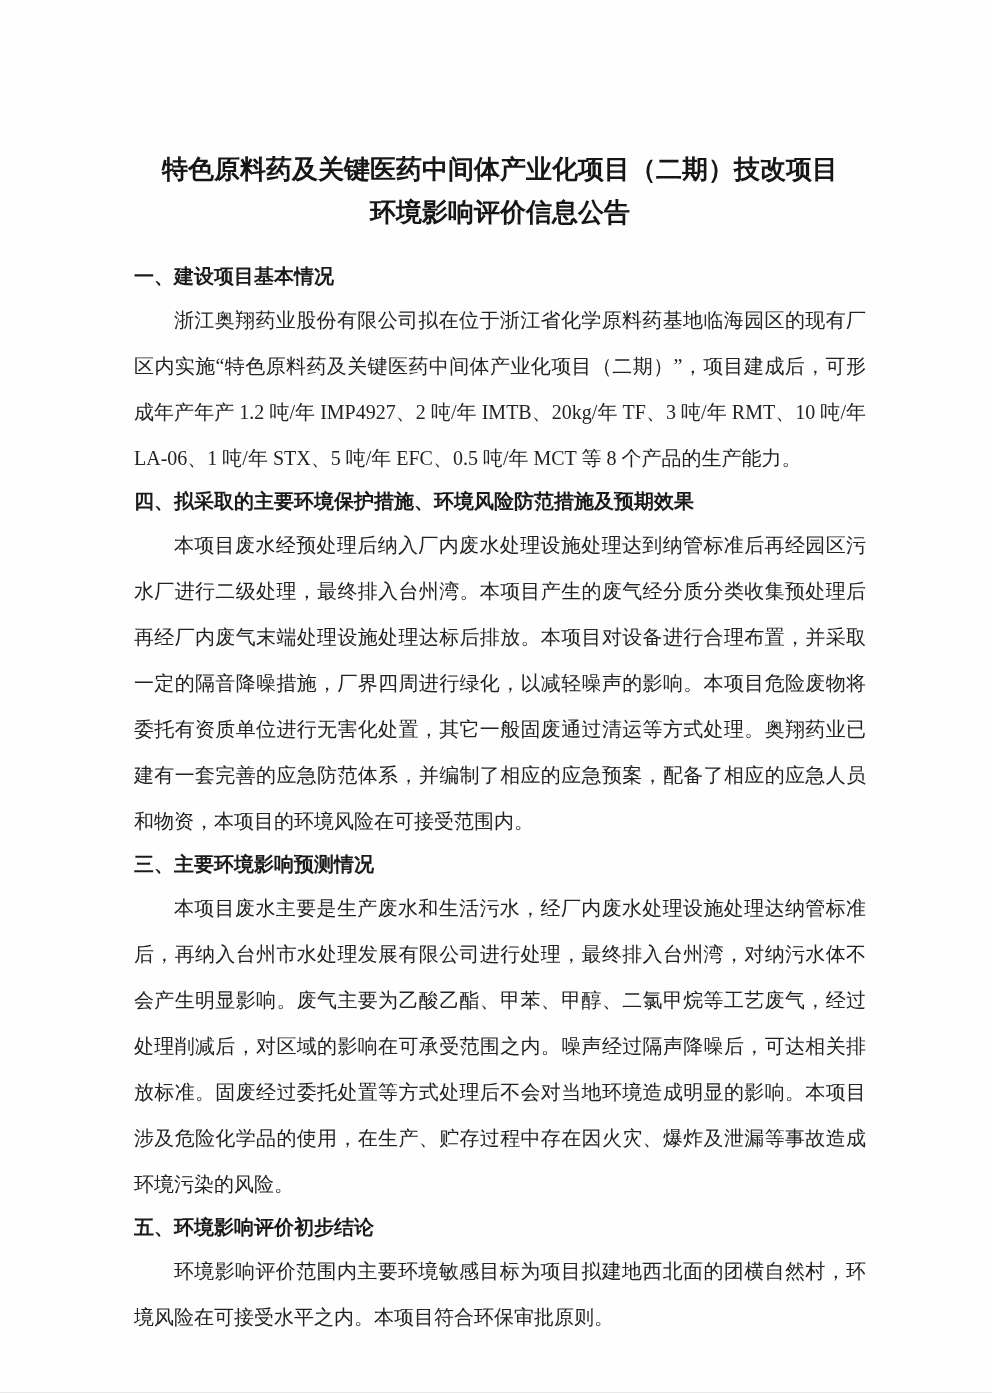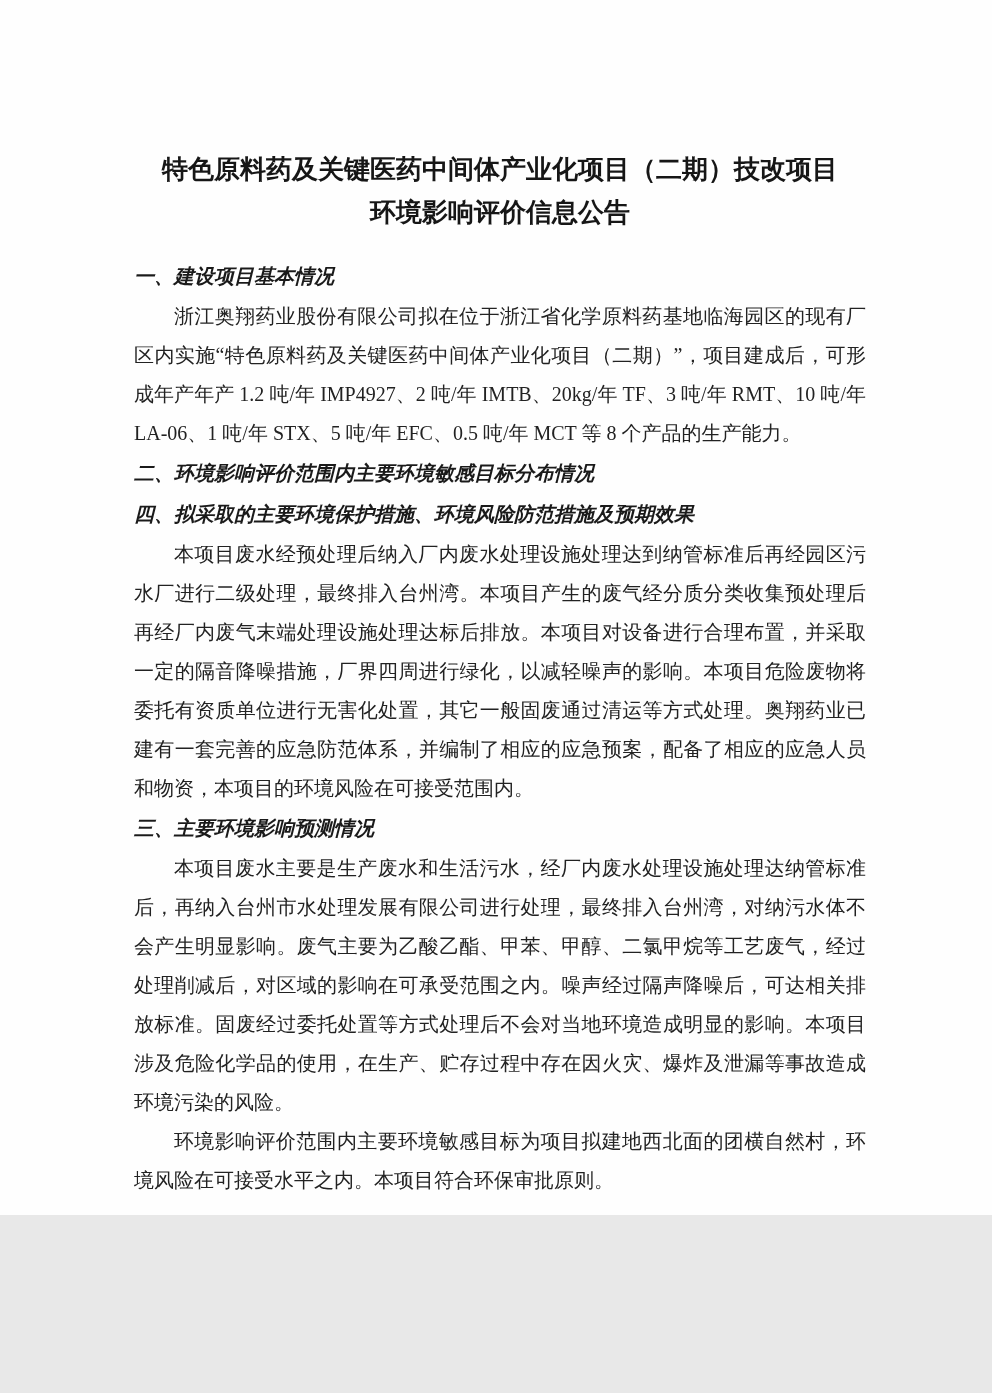--- a/index.html
+++ b/index.html
@@ -4,21 +4,21 @@
 <style>
   * { box-sizing: border-box; }
   html, body {
     margin: 0;
     padding: 0;
     background: #e8e8e8;
   }
   .page {
     position: relative;
     width: 992px;
-    height: 1215px;
+    height: 1392px;
     margin: 0 auto;
     background: #fefefe;
     overflow: hidden;
     color: #1c1c1c;
     padding: 148px 126px 40px 134px;
   }
   .doc-title {
     font-family: "Liberation Sans", "DejaVu Sans", sans-serif;
     font-weight: bold;
     font-size: 26px;
@@ -31,56 +31,55 @@
     margin-bottom: 22px;
   }
   .sec-heading {
     font-family: "Liberation Sans", "DejaVu Sans", sans-serif;
     font-weight: bold;
     font-size: 20px;
     line-height: 41px;
     color: #1a1a1a;
     margin: 0;
     text-align: left;
-    font-style: italic;
   }
   .sec-body {
     font-family: "Liberation Serif", "DejaVu Serif", serif;
     font-size: 20px;
-    line-height: 39px;
+    line-height: 46px;
     color: #222222;
     margin: 0;
     text-indent: 2em;
     text-align: justify;
   }
 </style>
 </head>
 <body>
 
 <div class="page">
 
   <h1 class="doc-title">特色原料药及关键医药中间体产业化项目（二期）技改项目</h1>
   <h1 class="doc-title second">环境影响评价信息公告</h1>
 
   <section>
     <h2 class="sec-heading">一、建设项目基本情况</h2>
     <p class="sec-body">浙江奥翔药业股份有限公司拟在位于浙江省化学原料药基地临海园区的现有厂区内实施“特色原料药及关键医药中间体产业化项目（二期）”，项目建成后，可形成年产年产 1.2 吨/年 IMP4927、2 吨/年 IMTB、20kg/年 TF、3 吨/年 RMT、10 吨/年 LA-06、1 吨/年 STX、5 吨/年 EFC、0.5 吨/年 MCT 等 8 个产品的生产能力。</p>
   </section>
 
   <section>
-    <h2 class="sec-heading">二、环境影响评价范围内主要环境敏感目标分布情况</h2>
   </section>
 
   <section>
     <h2 class="sec-heading">四、拟采取的主要环境保护措施、环境风险防范措施及预期效果</h2>
     <p class="sec-body">本项目废水经预处理后纳入厂内废水处理设施处理达到纳管标准后再经园区污水厂进行二级处理，最终排入台州湾。本项目产生的废气经分质分类收集预处理后再经厂内废气末端处理设施处理达标后排放。本项目对设备进行合理布置，并采取一定的隔音降噪措施，厂界四周进行绿化，以减轻噪声的影响。本项目危险废物将委托有资质单位进行无害化处置，其它一般固废通过清运等方式处理。奥翔药业已建有一套完善的应急防范体系，并编制了相应的应急预案，配备了相应的应急人员和物资，本项目的环境风险在可接受范围内。</p>
   </section>
 
   <section>
     <h2 class="sec-heading">三、主要环境影响预测情况</h2>
     <p class="sec-body">本项目废水主要是生产废水和生活污水，经厂内废水处理设施处理达纳管标准后，再纳入台州市水处理发展有限公司进行处理，最终排入台州湾，对纳污水体不会产生明显影响。废气主要为乙酸乙酯、甲苯、甲醇、二氯甲烷等工艺废气，经过处理削减后，对区域的影响在可承受范围之内。噪声经过隔声降噪后，可达相关排放标准。固废经过委托处置等方式处理后不会对当地环境造成明显的影响。本项目涉及危险化学品的使用，在生产、贮存过程中存在因火灾、爆炸及泄漏等事故造成环境污染的风险。</p>
   </section>
 
   <section>
+    <h2 class="sec-heading">五、环境影响评价初步结论</h2>
     <p class="sec-body">环境影响评价范围内主要环境敏感目标为项目拟建地西北面的团横自然村，环境风险在可接受水平之内。本项目符合环保审批原则。</p>
   </section>
 
 </div>
 
 </body></html>

